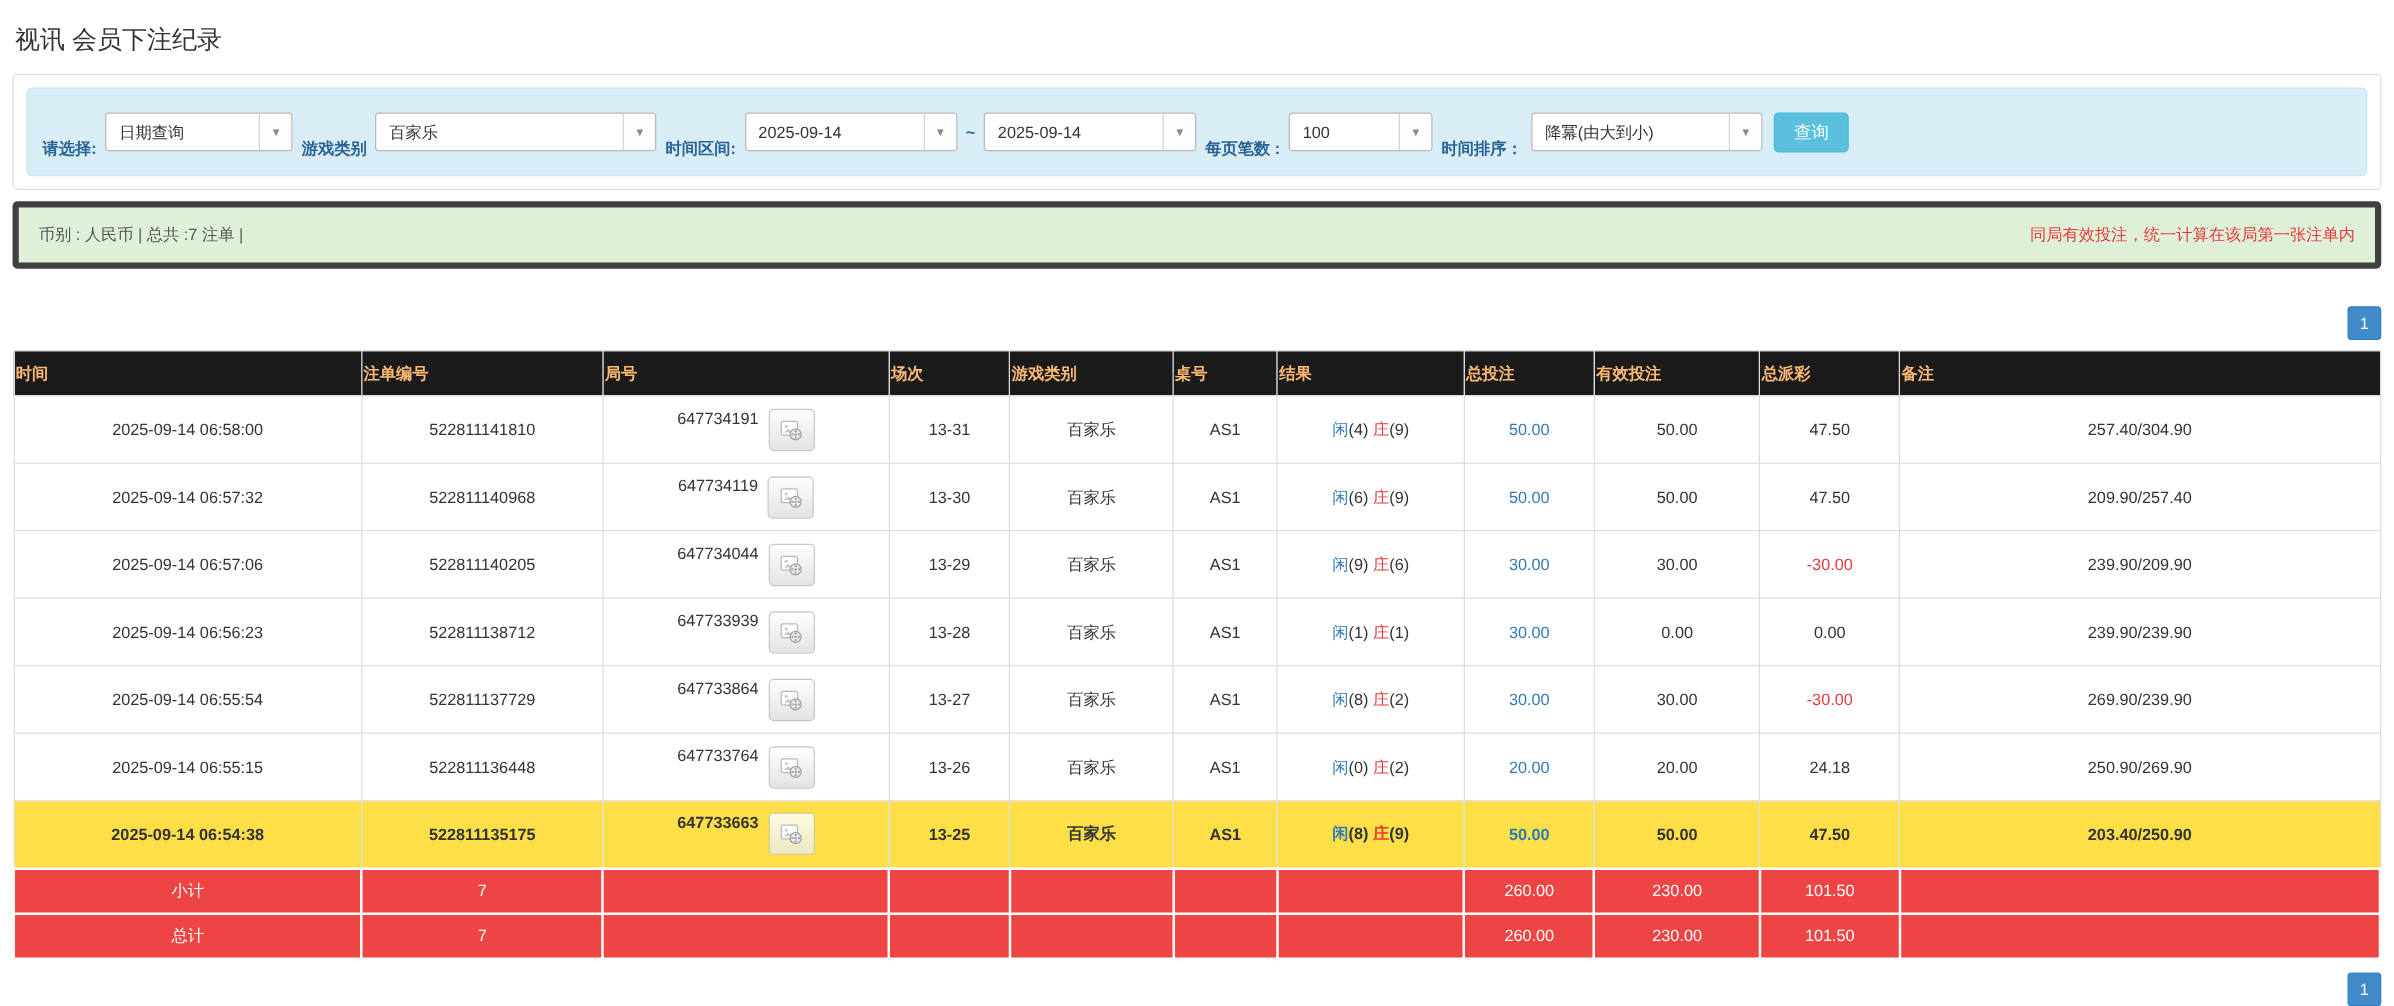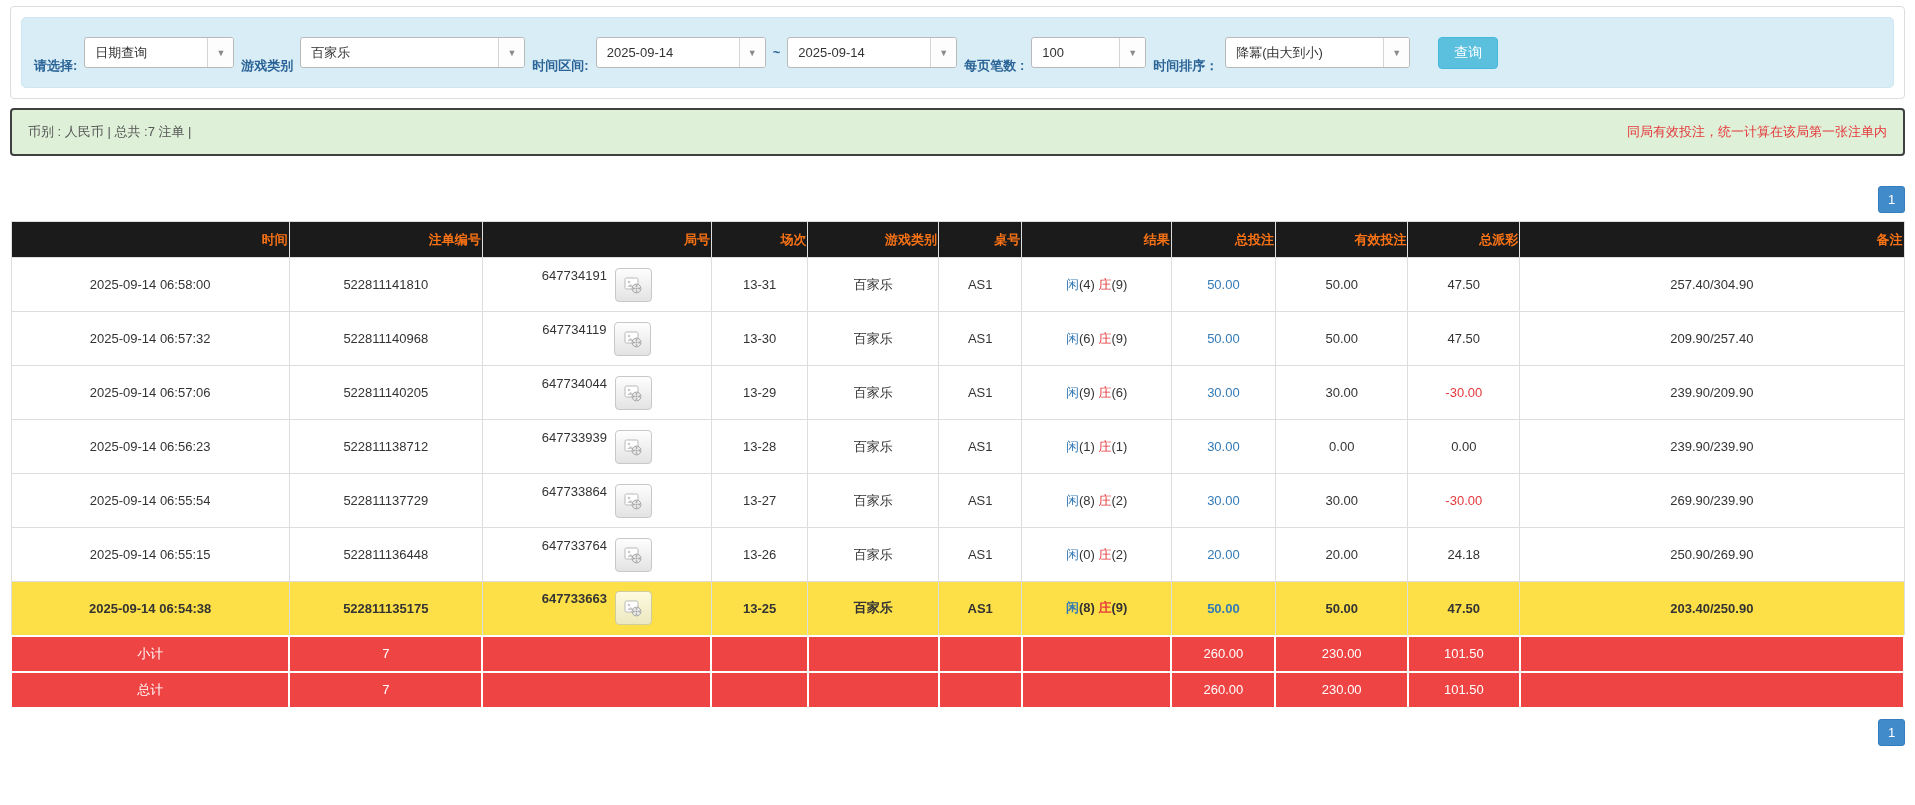--- a/index.html
+++ b/index.html
@@ -32,47 +32,47 @@
     display:flex; align-items:center; justify-content:center;
     color:#8a8a8a; font-size:9px; background:#fdfdfd;
   }
   .w-select  { width:150px; }
   .w-game    { width:225px; }
   .w-date    { width:170px; }
   .w-pp      { width:115px; }
   .w-sort    { width:185px; }
   .btn-search {
     background:#5bc0de; color:#fff; border:1px solid #46b8da; border-radius:4px;
-    font-size:14px; padding:6px 15px; margin-left:21px; cursor:pointer;
+    font-size:14px; padding:6px 15px; margin-left:2px; cursor:pointer;
     font-family:inherit;
   }
 
   
   .info-bar {
-    margin-top:9px; background:#dff0d8; border:2px solid #404040; border-radius:4px;
+    margin-top:9px; background:#dff0d8; border:5px solid #404040; border-radius:4px;
     padding:13px 16px; display:flex; justify-content:space-between; align-items:center;
     font-size:13px; color:#555;
   }
   .notice { color:#e4393c; font-size:13px; }
 
   
   .pager { display:flex; justify-content:flex-end; }
   .pager.top { margin:30px 0 8px; }
   .pager.bottom { margin:10px 0 0; }
   .page-btn {
     background:#428bca; color:#fff; min-width:27px; height:27px; border:1px solid #357ebd;
     border-radius:3px; display:flex; align-items:center; justify-content:center;
     font-size:13px; cursor:pointer;
   }
 
   
   table { width:100%; border-collapse:collapse; table-layout:fixed; font-size:13px; }
   thead th {
-    background:#1b1b1b; color:#f97316; font-weight:bold; height:36px;
-    border:1px solid #dedede; text-align:right;
+    background:#1b1b1b; color:#fdba74; font-weight:bold; height:36px;
+    border:1px solid #dedede; text-align:left;
   }
   tbody td {
     background:#fff; border:1px solid #ddd; height:54px; text-align:center;
     color:#333; padding:2px;
   }
   tr.highlight td { background:#fde047;font-weight:bold; }
   tr.summary td {
     background:#ef4444; color:#fff; border:2px solid #fff; height:36px; font-size:13px;
   }
   .blue-link { color:#337ab7; cursor:pointer; }
@@ -85,20 +85,21 @@
     border:1px solid #c8c8c8; border-radius:4px; display:inline-flex;
     align-items:center; justify-content:center; cursor:pointer; padding:0;
   }
   tr.highlight .video-btn { background:linear-gradient(#fdfbe0,#ece8c0); border-color:#cfcba0; }
 </style>
 </head>
 <body>
 
 <div class="container">
 
+  <div class="page-title">视讯 会员下注纪录</div>
 
   <div class="filter-panel">
     <div class="filter-bar">
       <span class="flabel">请选择:</span>
       <div class="select w-select">
         <span class="val">日期查询</span>
         <span class="caret-box">▼</span>
       </div>
 
       <span class="flabel">游戏类别</span>

